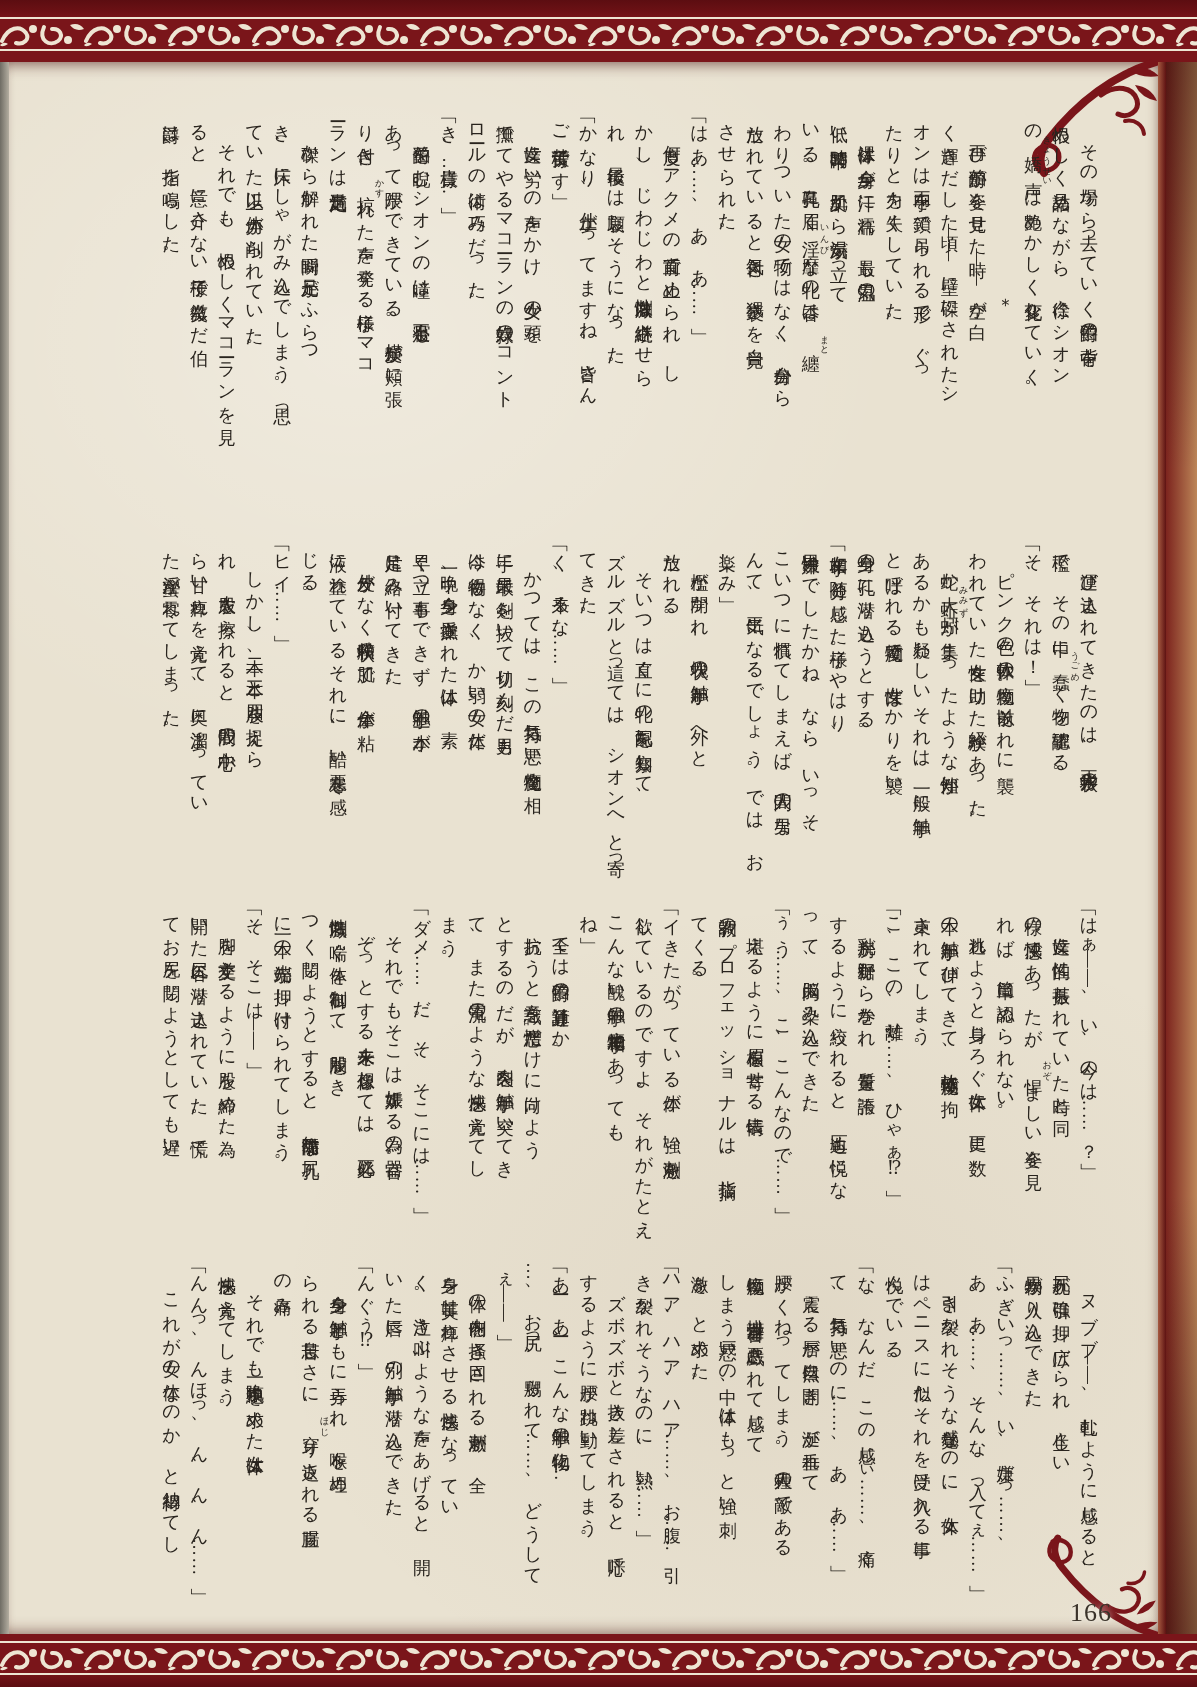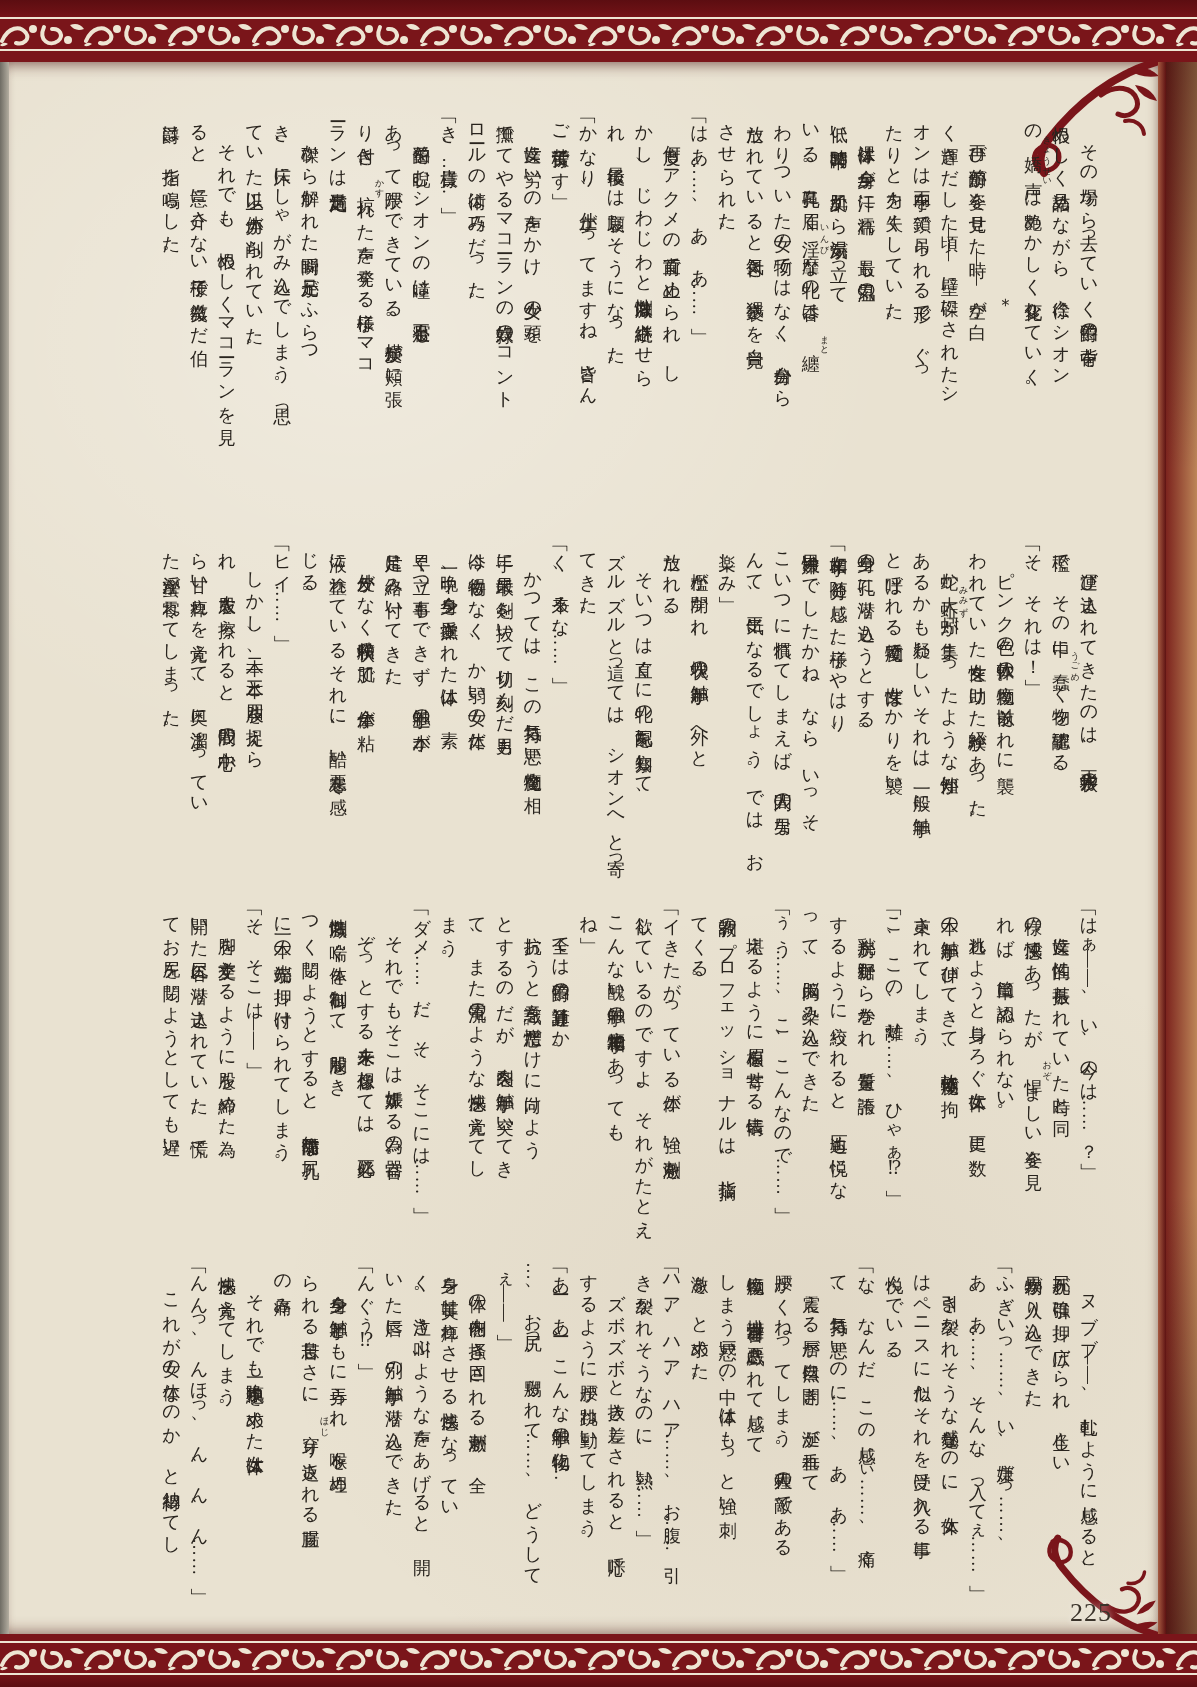--- a/index.html
+++ b/index.html
@@ -130,21 +130,21 @@
           <path d="M106,26 q16,2 22,16 q-16,-3 -22,-16z"></path>
         </g>
       </svg>
     </span>
 
     <div class="band band-1">　その場から去っていく伯爵の背中を<br>恨めしく見詰めながら、徐々にシオン<br>の<ruby>嬌声<rt>きょうせい</rt></ruby>は艶めかしく変化していく。<br>　　　　　　　　　＊<br>　再び伯爵が姿を見せた時――空が白<br>く輝きだした頃――壁に磔にされたシ<br>オンは両手を鎖で吊られる形で、ぐっ<br>たりと力を失くしていた。<br>　裸体は全身が汗に濡れ、最も気温の<br>低い時間帯に、柔肌から湯気が立って<br>いる。鼻孔に届く<ruby>淫靡<rt>いんび</rt></ruby>な牝の香は、<ruby>纏<rt>まと</rt></ruby><br>わりついた女の物ではなく、自分から<br>放たれていると気付き、猥褻さを自覚<br>させられた。<br>「はあ……、あ、あ……」<br>　何度もアクメの直前で止められ、し<br>かし、じわじわと性刺激は継続させら<br>れ、最後には哀願しそうになった。<br>「かなり、仕上がってますね。皆さん、<br>ご苦労様です」<br>　女達に労いの声をかけ、少女の頭を<br>撫でてやるマコーランの奴隷のコント<br>ロールの術は巧みだった。<br>「き、貴様……」<br>　伯爵を睨むシオンの瞳は、寝不足も<br>あって隈ができている。横髪が頬に張<br>り付き、<ruby>掠<rt>かす</rt></ruby>れた声を発する様子にマコ<br>ーランは満足気だ。<br>　磔から解かれた瞬間、足元がふらつ<br>き、床にしゃがみ込んでしまう。思っ<br>ていた以上に体力が削られていた。<br>　それでも、恨めしくマコーランを見<br>ると、意に介さない様子で微笑んだ伯<br>爵は、指を鳴らした。</div>
     <div class="band band-2">　運び込まれてきたのは、正方形状の<br>檻で、その中に<ruby>蠢<rt>うごめ</rt></ruby>く物を確認する。<br>「そ、それは！」<br>　ピンク色の軟体の魔物。以前それに襲<br>われていた女性を助けた経験があった。<br>　蛇か大<ruby>蚯蚓<rt>みみず</rt></ruby>が集まったような知性が<br>あるかも疑わしいそれは、一般に触手<br>と呼ばれる魔物で、女性ばかりを襲い<br>全身の孔に潜り込もうとする。<br>「女相手に随分と感じた様子。やはり、<br>男性嫌いでしたかね。なら、いっそ、<br>こいつに慣れてしまえば、人間の男な<br>んて、平気になるでしょう。では、お<br>楽しみ」<br>　檻が開かれ、塊状の触手が、外へと<br>放たれる。<br>　そいつは直ぐに牝の気配を察知して、<br>ズルズルと這っては、シオンへと寄っ<br>てきた。<br>「く、来るな……」<br>　かつては、この気持ち悪い魔物を相<br>手に果敢に剣を抜いて切り刻んだ男も、<br>今は得物もなく、か弱い女の体だ。<br>　一晩中、全身を愛撫された体は、素<br>早く立つ事もできず、触手の一本が、<br>片足に絡み付いてきた。<br>　外皮がなく粘膜状の肌で、全体が粘<br>液に塗れているそれに、酷い悪寒を感<br>じる。<br>「ヒイ……」<br>　しかし、二本、三本と四肢を捉えら<br>れ、太股を擦られると、股間の中心か<br>ら甘い痺れを覚えて、奥に溜まってい<br>た淫蜜が零れてしまった。</div>
     <div class="band band-3">「はぁ――、い、今のは……？」<br>　女達に性的に甚振られていた時と同<br>様の快感であったが、<ruby>悍<rt>おぞ</rt></ruby>ましい姿を見<br>れば、簡単に認められない。<br>　逃れようと身じろぐ女体に、更に数<br>本の触手が伸びてきて、軟体魔物で拘<br>束されてしまう。<br>「こ、この、離せ……、ひゃぁ⁉」<br>　乳房が裾野から巻かれ、質量を誇張<br>するように絞られると、圧迫も悦にな<br>って、脳内に染み込んできた。<br>「ぅう……、こ、こんなので……」<br>　堪えるように眉根を寄せる表情に、<br>調教のプロフェッショナルは、指摘し<br>てくる。<br>「イきたがっている体が、強い刺激を<br>欲しているのですよ。それがたとえ、<br>こんな醜い触手の魔物相手であっても、<br>ね」<br>　全ては伯爵の計算通りか。<br>　抗おうと意識を憎悪だけに向けよう<br>とするのだが、肉裂を触手が突いてき<br>て、また電流のような快感を覚えてし<br>まう。<br>「ダメ……だ。そ、そこには……」<br>　それでもそこは妊娠する為の器官。<br>　ぞっとする未来を想像しては、必死に<br>性刺激に喘ぐ体を制御して、股間をき<br>つく閉じようとすると、無防備な尻孔<br>に一本の先端が押し付けられてしまう。<br>「そ、そこは――」<br>　脚を交差するように股を締めた為、<br>開いた尻谷に潜り込まれていた。慌て<br>てお尻を閉じようとしても遅い。</div>
     <div class="band band-4">　ヌブブ――、軋むように感じると、<br>尻孔が強引に押し広げられ、生々しい<br>異物が入り込んできた。<br>「ふぎいっ……、い、嫌だっ……、<br>あ、あ……、そんな、入ってぇ……」<br>　引き裂かれそうな感覚なのに、女体<br>はペニスに似たそれを受け入れる事に<br>悦んでいる。<br>「な、なんだ、この感じぃ……、痛く<br>て、気持ち悪いのに……、あ、あ……」<br>　震える唇が自然に開き、涎が垂れて<br>腰がくねってしまう。人種の敵である<br>魔物に、排泄器官を悪戯されて感じて<br>しまう戸惑いの中、体はもっと強い刺<br>激を、と求めた。<br>「ハア、ハア、ハア……、お腹……引<br>き裂かれそうなのに、熱い……」<br>　ズボズボと抜き差しされると、呼応<br>するように腰が跳ね動いてしまう。<br>「あー、あー、こんな触手の化物に…<br>…、お尻っ、嬲られて……、どうして<br>ぇ――」<br>　体の内側を掻き回される刺激が、全<br>身を甘美に痺れさせる快感となってい<br>く。泣き叫ぶような声をあげると、開<br>いた唇に、別の触手が潜り込んできた。<br>「んぐぅ⁉」<br>　全身を触手どもに弄られ、喉を埋め<br>られる息苦しさに、<ruby>穿<rt>ほじ</rt></ruby>り返される直腸<br>の痛み。<br>　それでも一晩中絶頂を求めた女体は、<br>快感を覚えてしまう。<br>「んんっ、んほっ、ん、ん、ん……」<br>　これが女の体なのか、と納得してし</div>
 
-    <div class="page-number">225</div>
+    <div class="page-number">166</div>
   </div>
 
   <div class="left-edge"></div>
   <div class="page-edge-right"></div>
   <div class="right-margin"></div>
 
   <div class="border-strip border-bottom">
     <div class="frieze-wrap">
       <svg aria-hidden="true">
         <defs>

